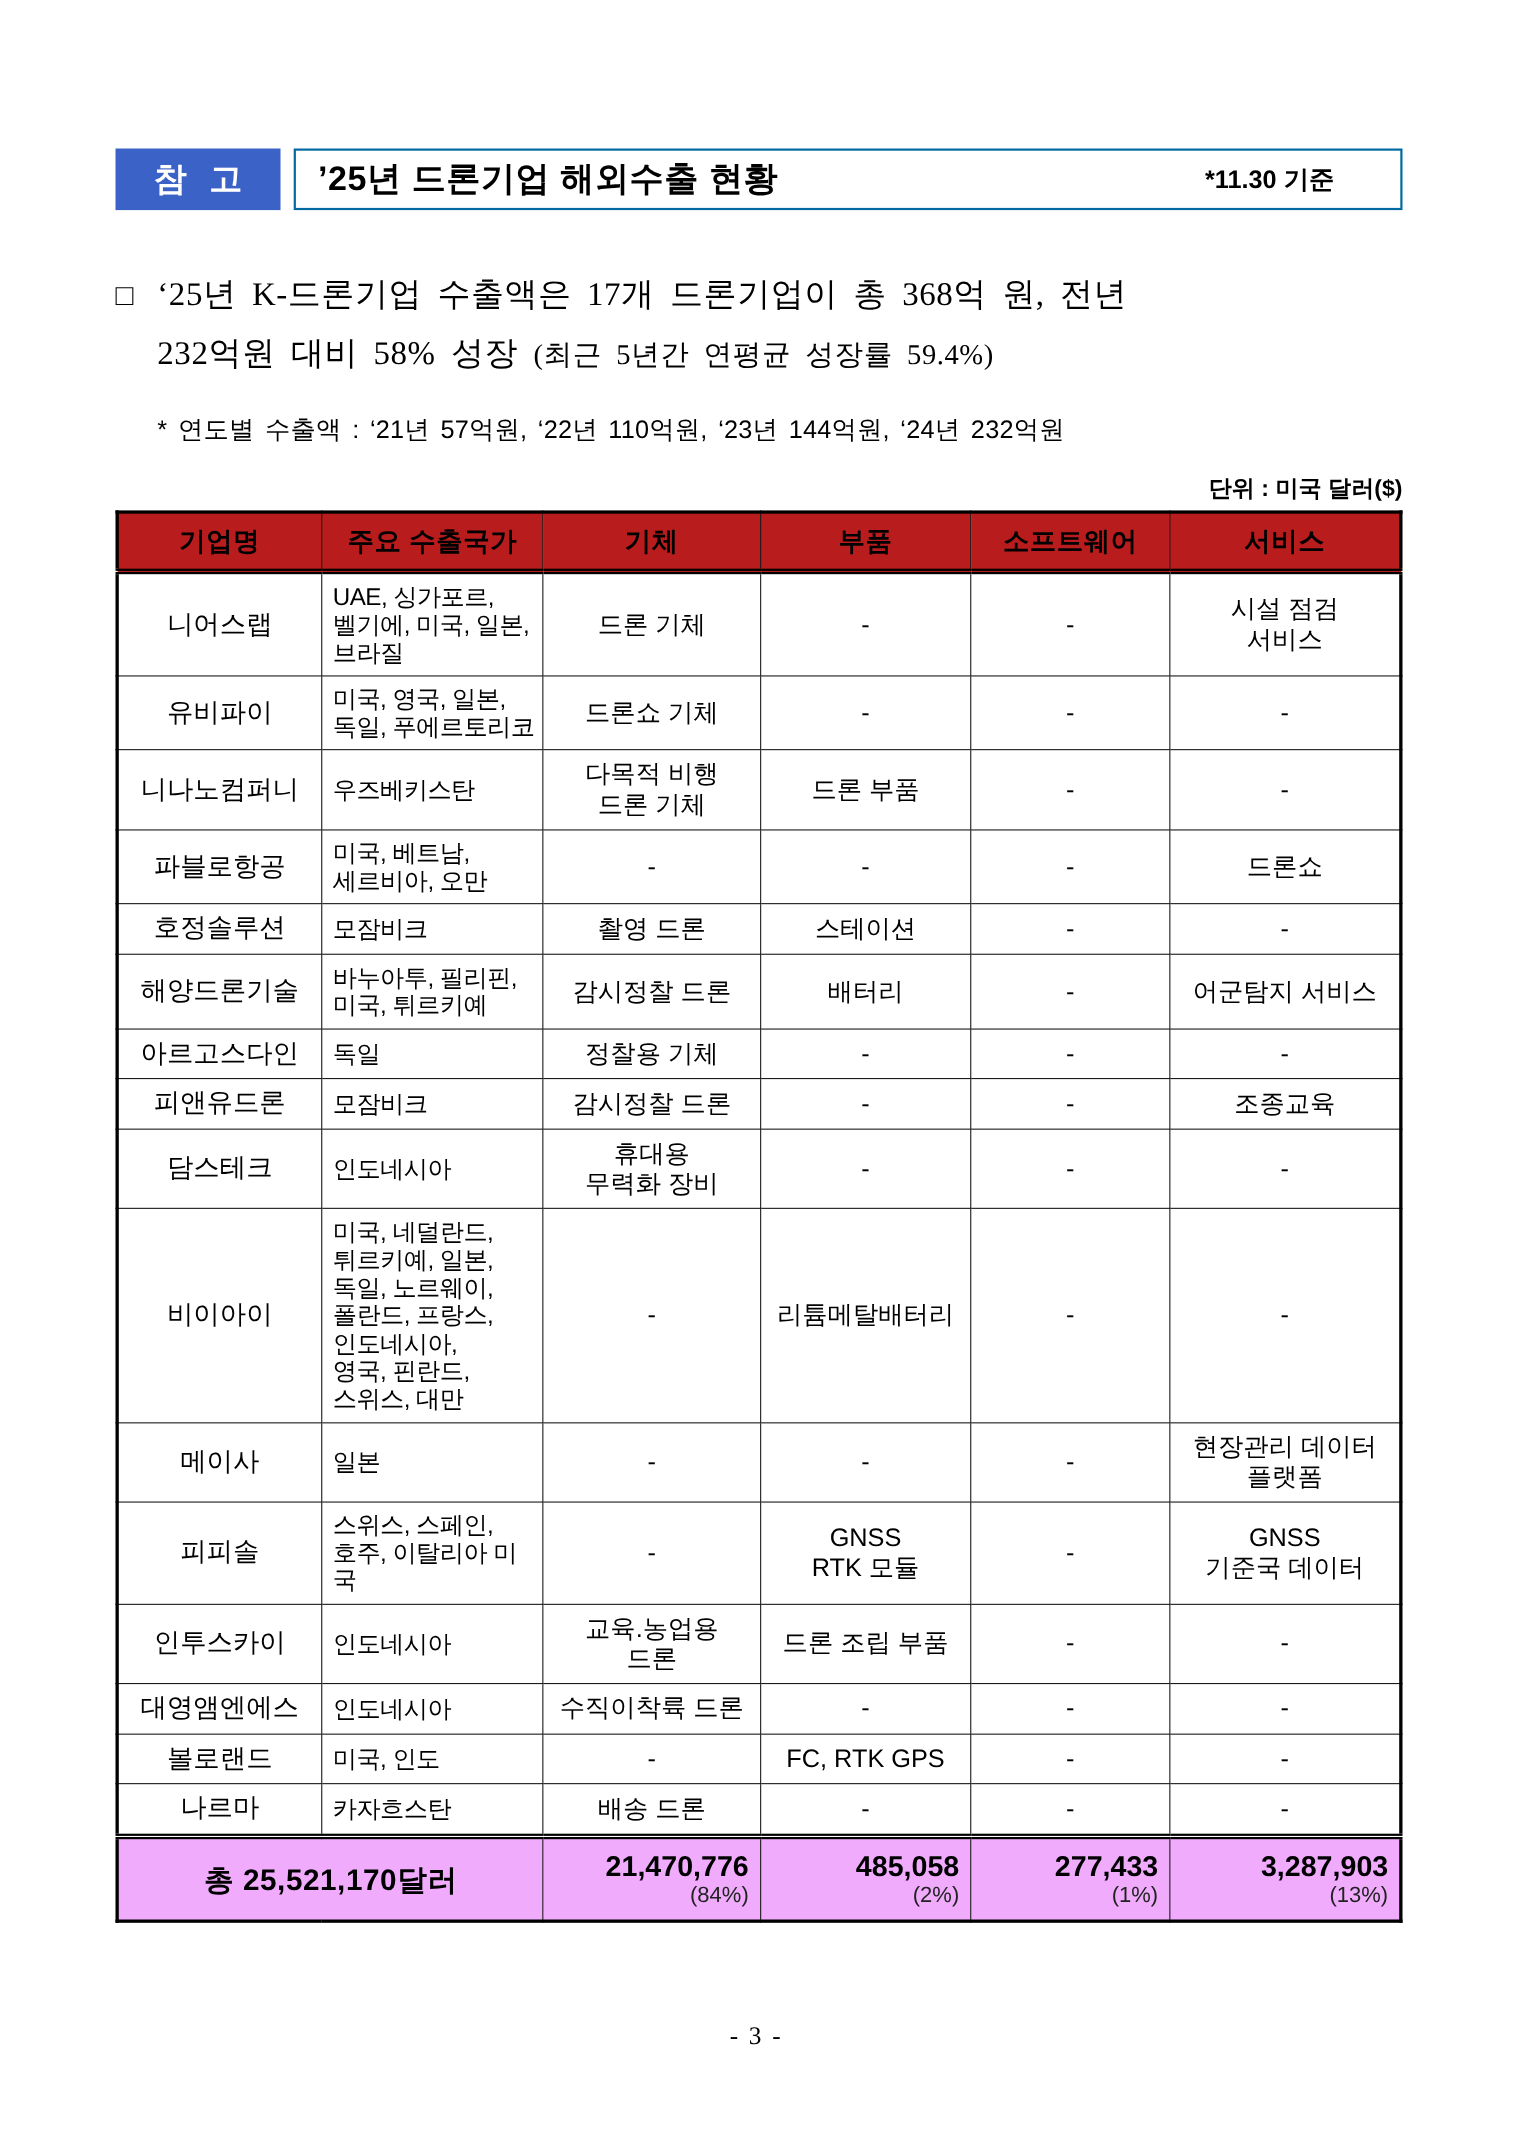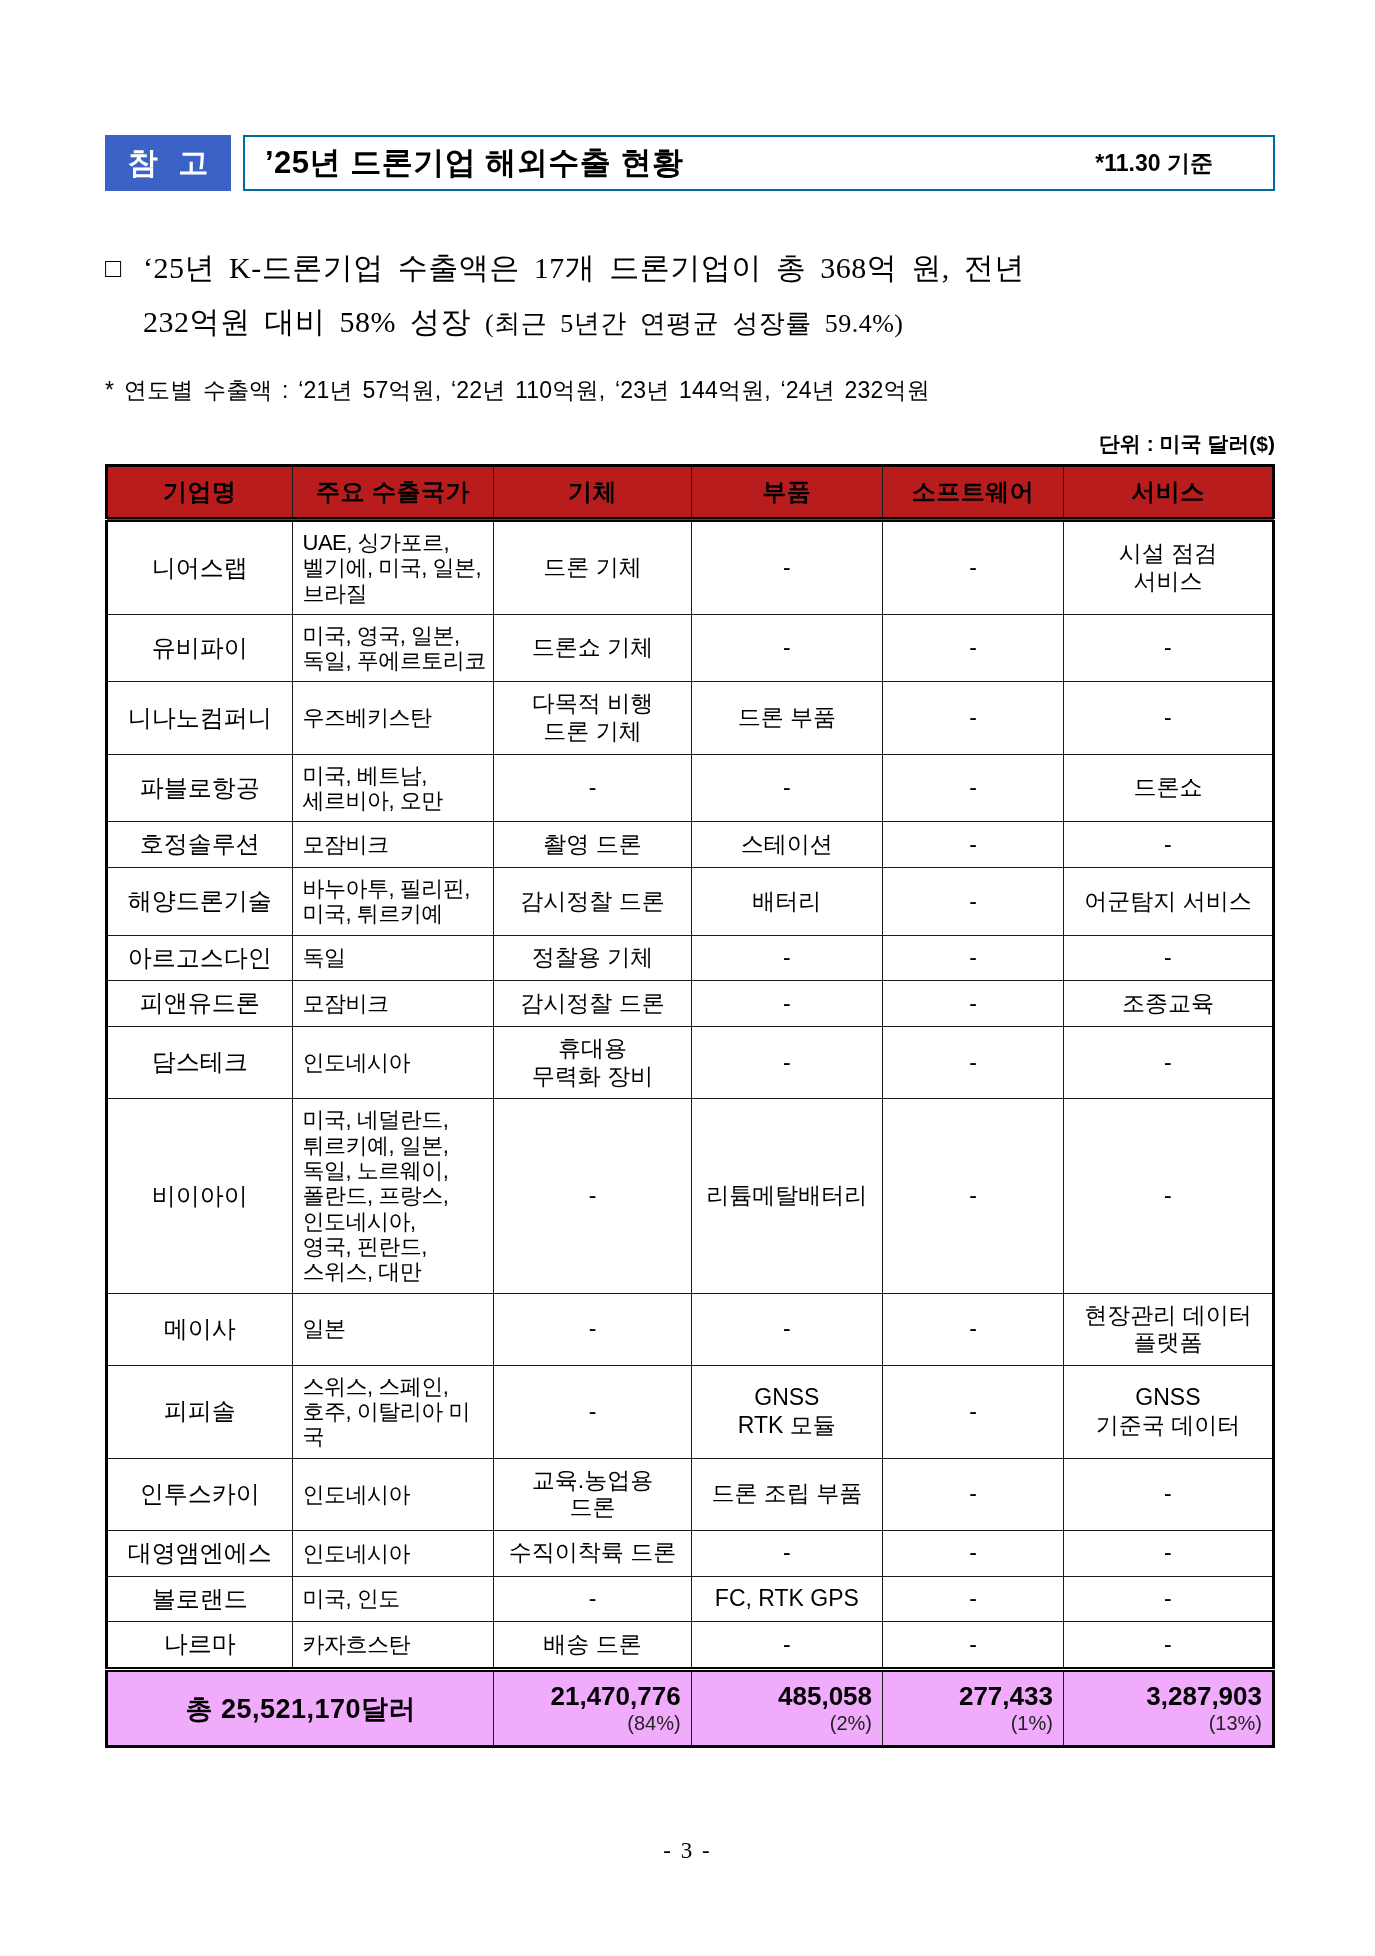--- a/index.html
+++ b/index.html
@@ -20,21 +20,21 @@
     width: 1170px;
   }
 
   
   .header-bar { display: flex; align-items: stretch; height: 56px; }
   .badge {
     background: #3B62C7;
     color: #ffffff;
     font-weight: bold;
     font-size: 30px;
-    width: 126px;
+    width: 150px;
     display: flex;
     align-items: center;
     justify-content: center;
     letter-spacing: 6px;
     padding-left: 6px;
   }
   .title-box {
     border: 2px solid #0369a1;
     margin-left: 12px;
     flex: 1;
@@ -60,20 +60,21 @@
     flex: 0 0 38px;
     font-size: 27px;
     line-height: 2.0;
     font-family: "Liberation Sans", sans-serif;
   }
   .para-text { flex: 1; word-spacing: 6px; letter-spacing: 0.5px; }
   .para-text .paren { font-size: 26px; }
 
   .footnote {
     margin-top: 26px;
+    margin-left: 38px;
     font-size: 23px;
     letter-spacing: 0.2px;
     word-spacing: 3px;
   }
 
   .unit {
     margin-top: 24px;
     margin-bottom: 6px;
     text-align: right;
     font-size: 21px;

